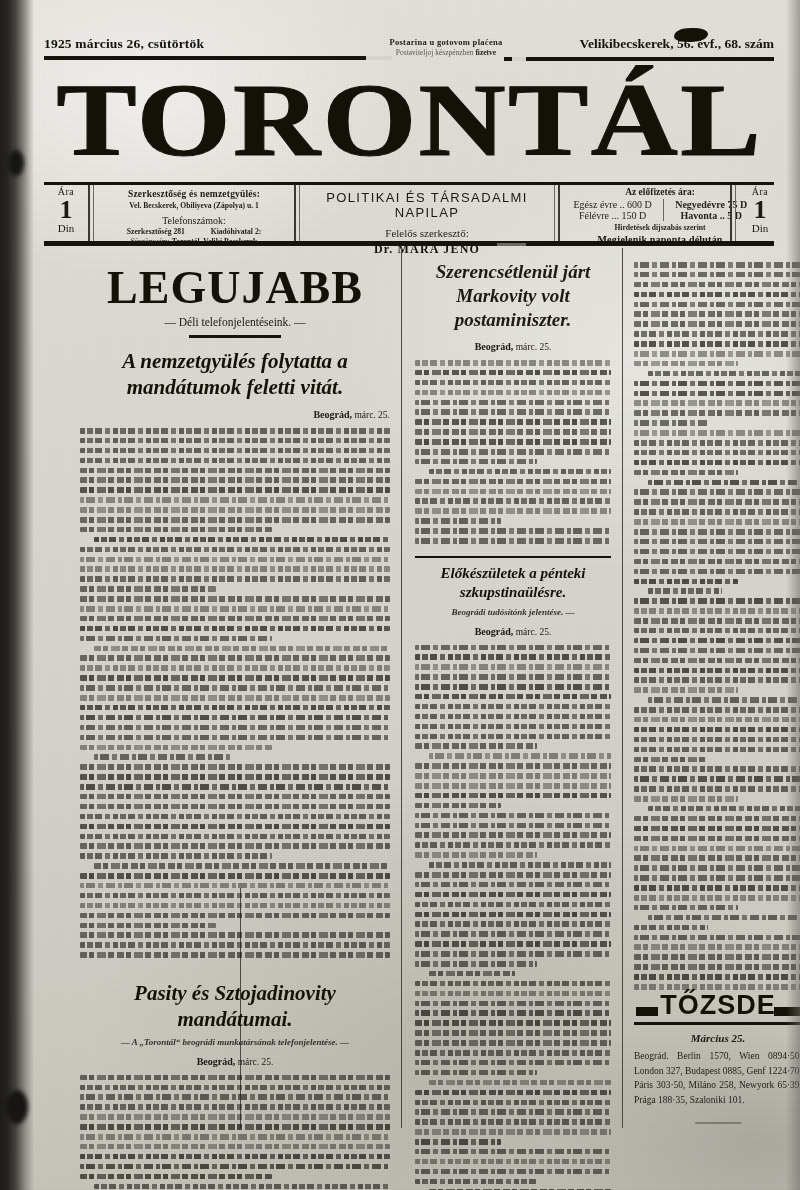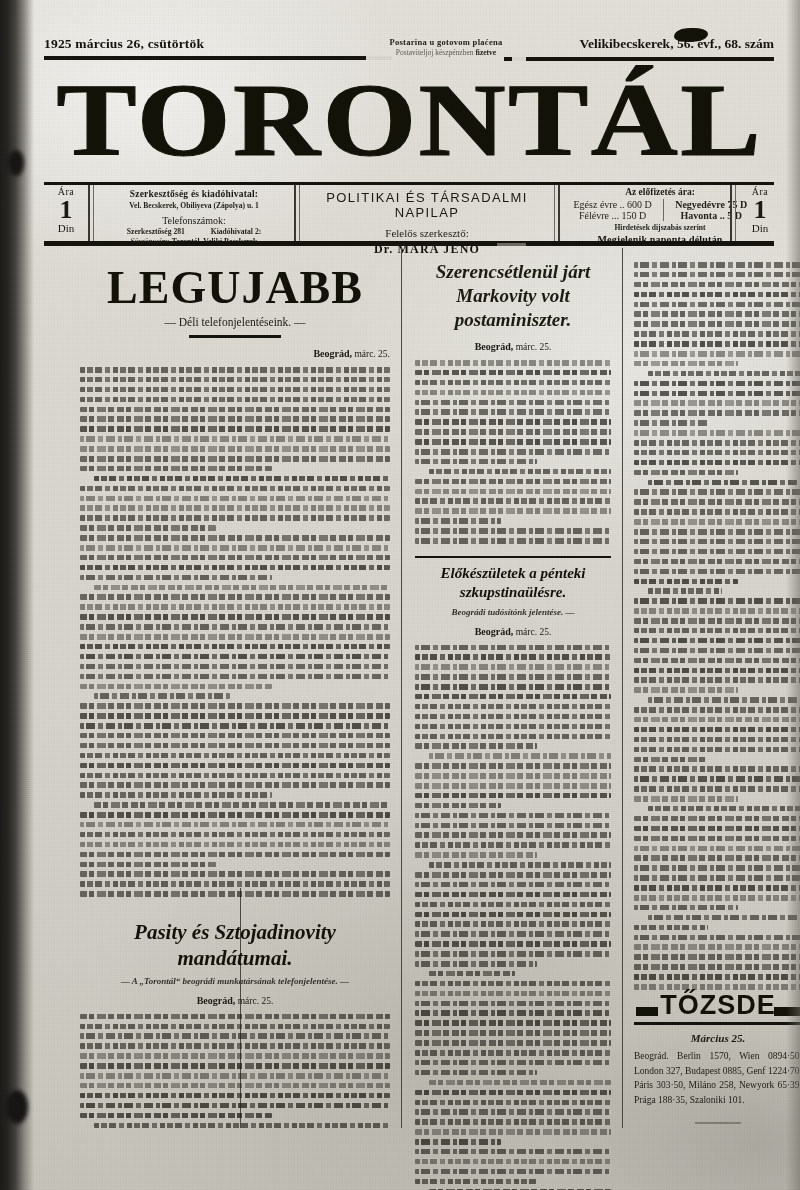--- a/index.html
+++ b/index.html
@@ -201,21 +201,21 @@
     <div class="band">
       <div class="cell price" style="left:0;">
         <div class="lbl">Ára</div>
         <div class="num">1</div>
         <div class="cur">Din</div>
       </div>
       <div class="vline" style="left:44px;"></div>
       <div class="vline thin" style="left:49px;"></div>
 
       <div class="cell editorial" style="left:52px;">
-        <div class="r1">Szerkesztőség és kiadóhivatal:</div>
+        <div class="r1">Szerkesztőség és nemzetgyülés:</div>
         <div class="r2">Vel. Becskerek, Obiliyeva (Zápolya) u. 1</div>
         <div class="r3">Telefonszámok:</div>
         <div class="r4"><span>Szerkesztőség 281</span><span class="sp"></span><span>Kiadóhivatal 2:</span></div>
         <div class="r5"><span>Sürgönycím: </span><b>Torontál, Veliki Becskerek</b></div>
       </div>
       <div class="vline" style="left:250px;"></div>
       <div class="vline thin" style="left:255px;"></div>
 
       <div class="cell mid" style="left:258px;">
         <div class="pol">POLITIKAI ÉS TÁRSADALMI NAPILAP</div>
@@ -255,20 +255,21 @@
 
     <div class="body">
       <div class="colrule" style="left:357px;height:880px;"></div>
       <div class="colrule" style="left:578px;height:880px;"></div>
       <div class="colrule" style="left:196px;top:640px;height:240px;"></div>
 
       <div class="col c1">
         <h1 class="lead">LEGUJABB</h1>
         <div class="kicker">— Déli telefonjelentéseink. —</div>
         <div class="rule-sm"></div>
+        <h2 class="sub">A nemzetgyülés folytatta a mandátumok feletti vitát.</h2>
         <div class="dateline"><b>Beográd,</b><span> márc. 25.</span></div>
         <div class="txt" id="c1a">
             <div class="dline"></div>
             <div class="dline"></div>
             <div class="dline"></div>
             <div class="dline"></div>
             <div class="dline v2"></div>
             <div class="dline v2"></div>
             <div class="dline v2 dark"></div>
             <div class="dline v3 light"></div>

